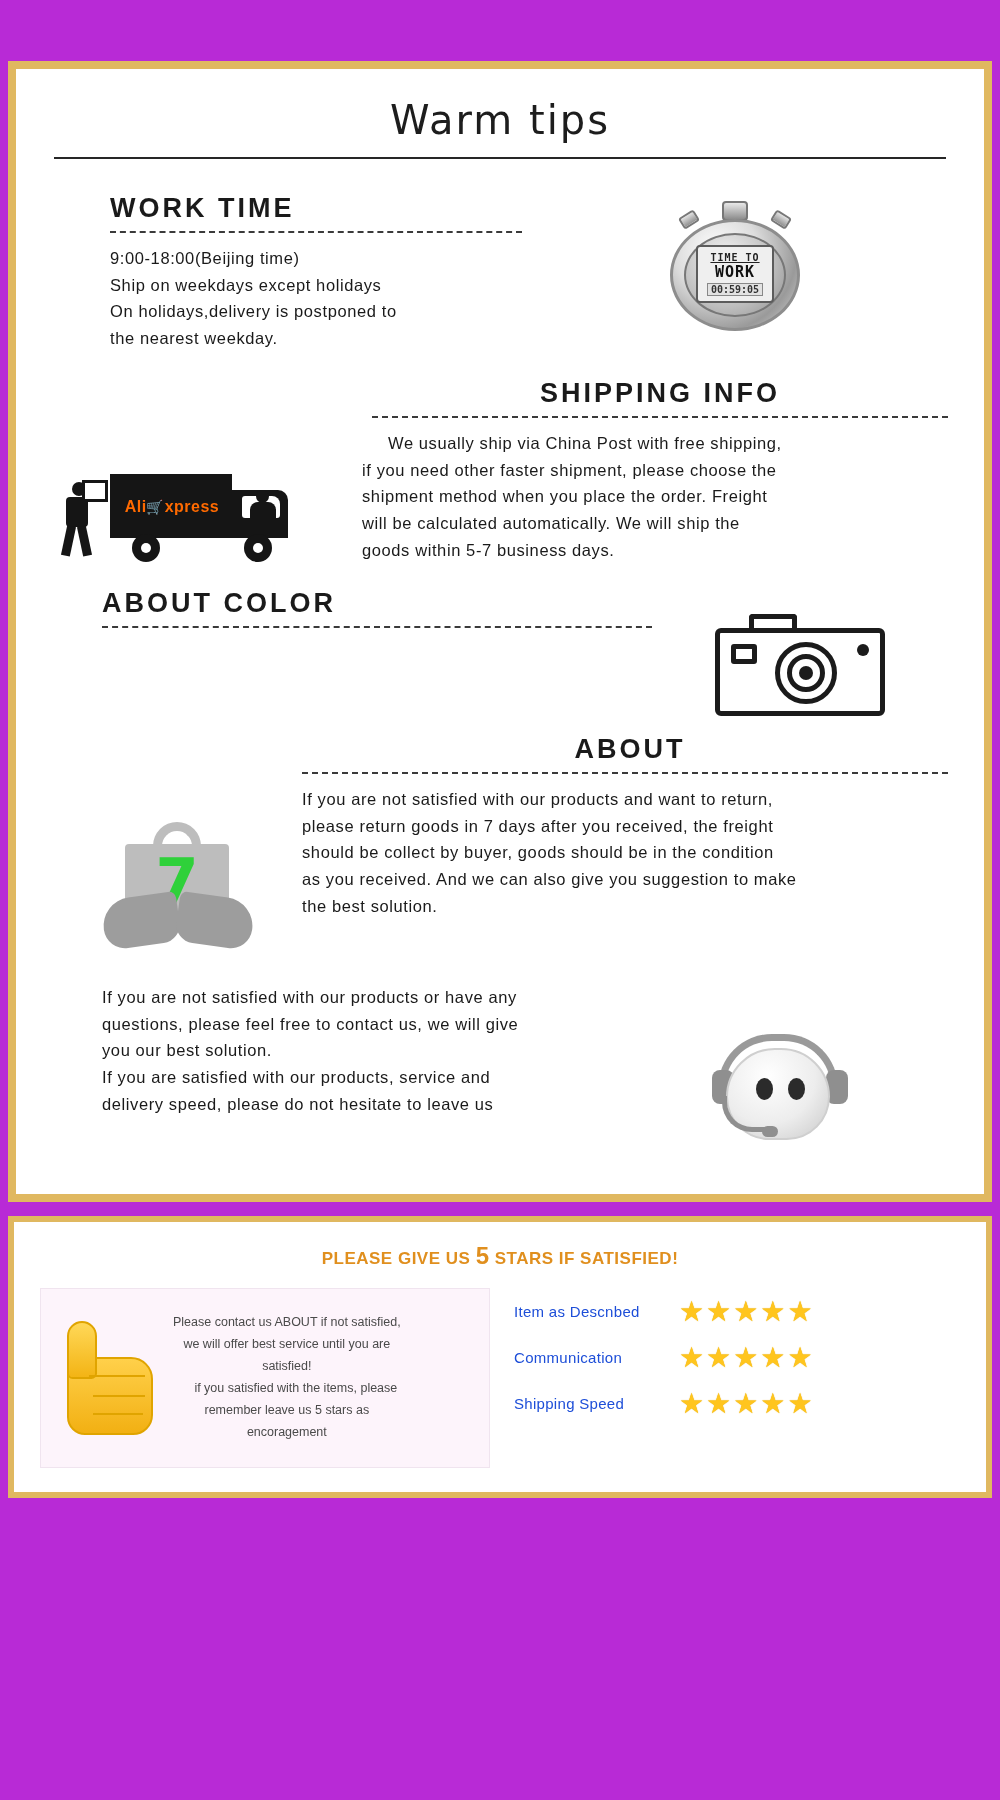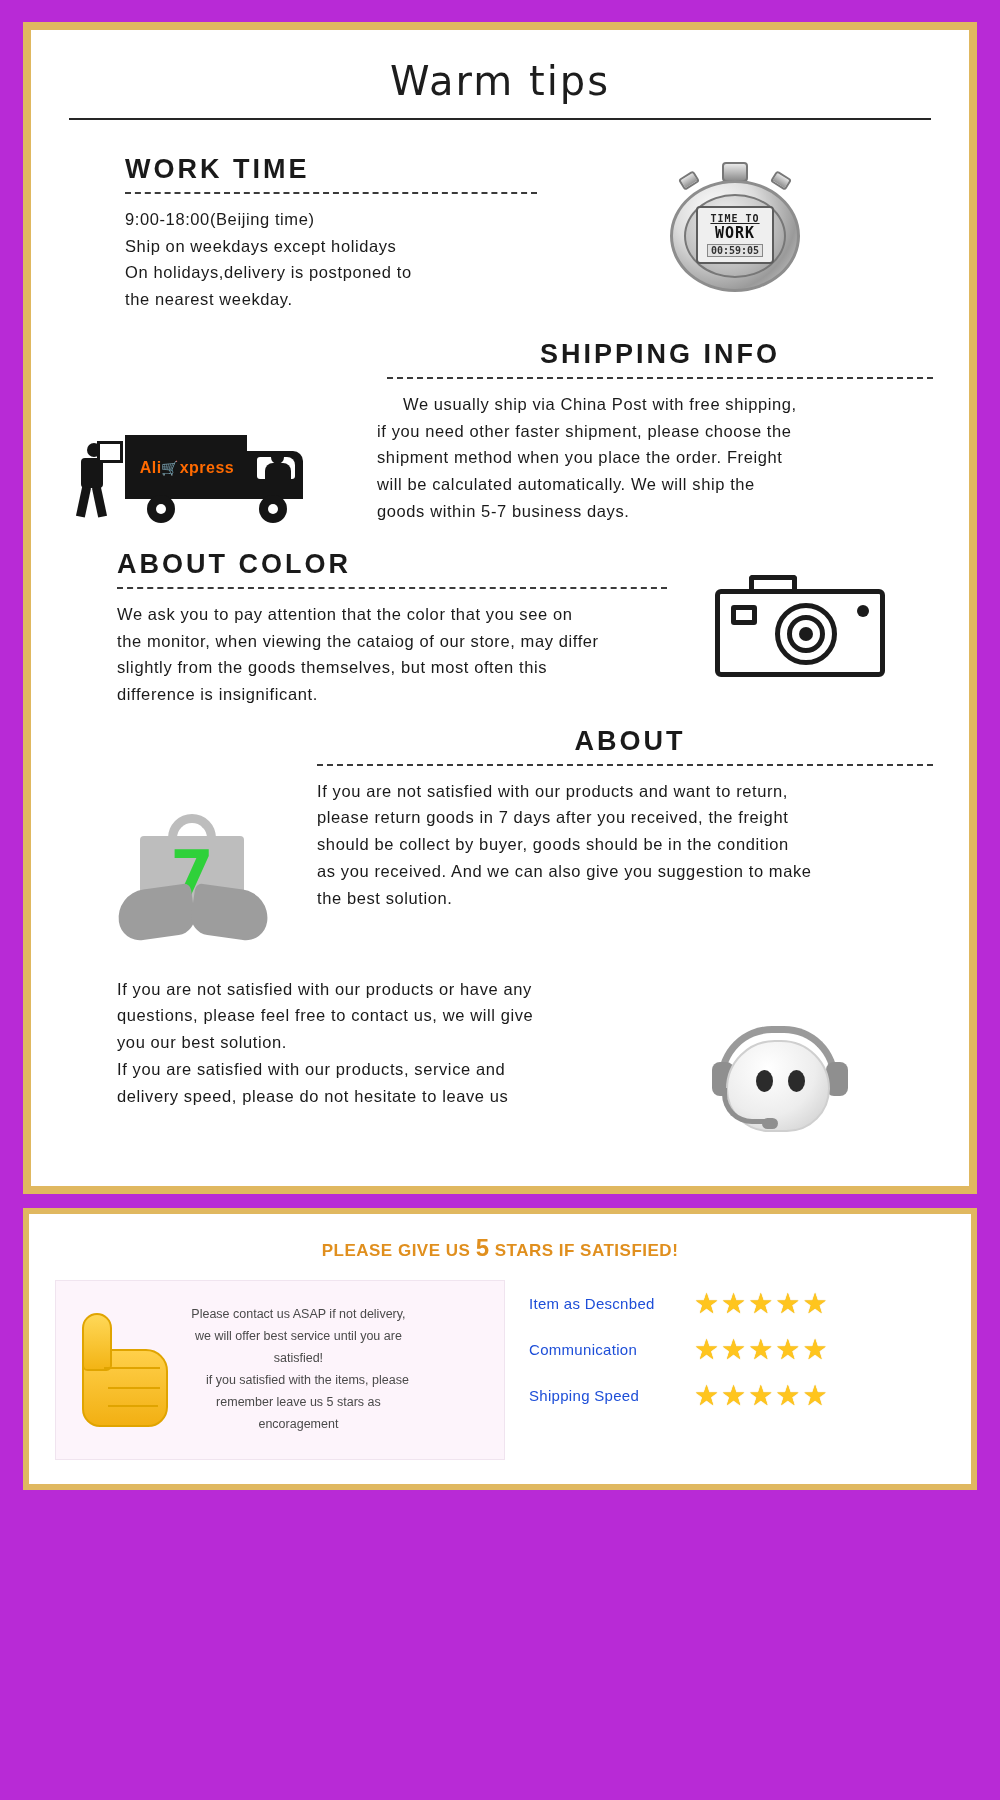--- a/index.html
+++ b/index.html
@@ -10,21 +10,22 @@
     background: #b82ad6;
     font-family: "Liberation Sans", sans-serif;
     color: #1a1a1a;
     overflow: hidden;
   }
   .page {
     position: relative;
     width: 1000px;
     height: 1616px;
     background: #b82ad6;
-    padding: 22px 23px;
+    padding: 22px 8px;
+    margin-top: 39px;
   }
   .gold-frame {
     background: #e0b860;
     padding: 8px;
   }
   .main-card {
     background: #ffffff;
     padding: 28px 36px 34px 36px;
   }
 
@@ -279,26 +280,20 @@
               <p>goods within 5-7 business days.</p>
             </div>
           </div>
         </div>
       </div>
 
       <div class="row" id="sec-color">
         <div class="col-left">
           <div class="sec-head">ABOUT COLOR</div>
           <div class="dashline"></div>
-          <div class="body-text" style="padding-left:0;">
-            <p>We ask you to pay attention that the color that you see on</p>
-            <p>the monitor, when viewing the cataiog of our store, may differ</p>
-            <p>slightly from the goods themselves, but most often this</p>
-            <p>difference is insignificant.</p>
-          </div>
         </div>
         <div class="col-right">
           <div class="camera">
             <div class="cam-top"></div>
             <div class="cam-body"></div>
             <div class="cam-vf"></div>
             <div class="cam-dot"></div>
             <div class="cam-lens-out"></div>
             <div class="cam-lens-mid"></div>
             <div class="cam-lens-in"></div>
@@ -370,21 +365,21 @@
       <div class="bottom-row">
         <div class="thumb-panel">
           <div class="thumb">
             <div class="th-fist"></div>
             <div class="th-up"></div>
             <div class="th-line1"></div>
             <div class="th-line2"></div>
             <div class="th-line3"></div>
           </div>
           <div class="thumb-text">
-            <div>Please contact us ASAP if not delivery,</div>
+            <div>Please contact us ABOUT if not satisfied,</div>
             <div>we will offer best service until you are</div>
             <div>satisfied!</div>
             <div class="indent">if you satisfied with the items, please</div>
             <div>remember leave us 5 stars as</div>
             <div>encoragement</div>
           </div>
         </div>
         <div class="ratings">
           <div class="rating-row">
             <div class="rating-label">Item as Descnbed</div>

